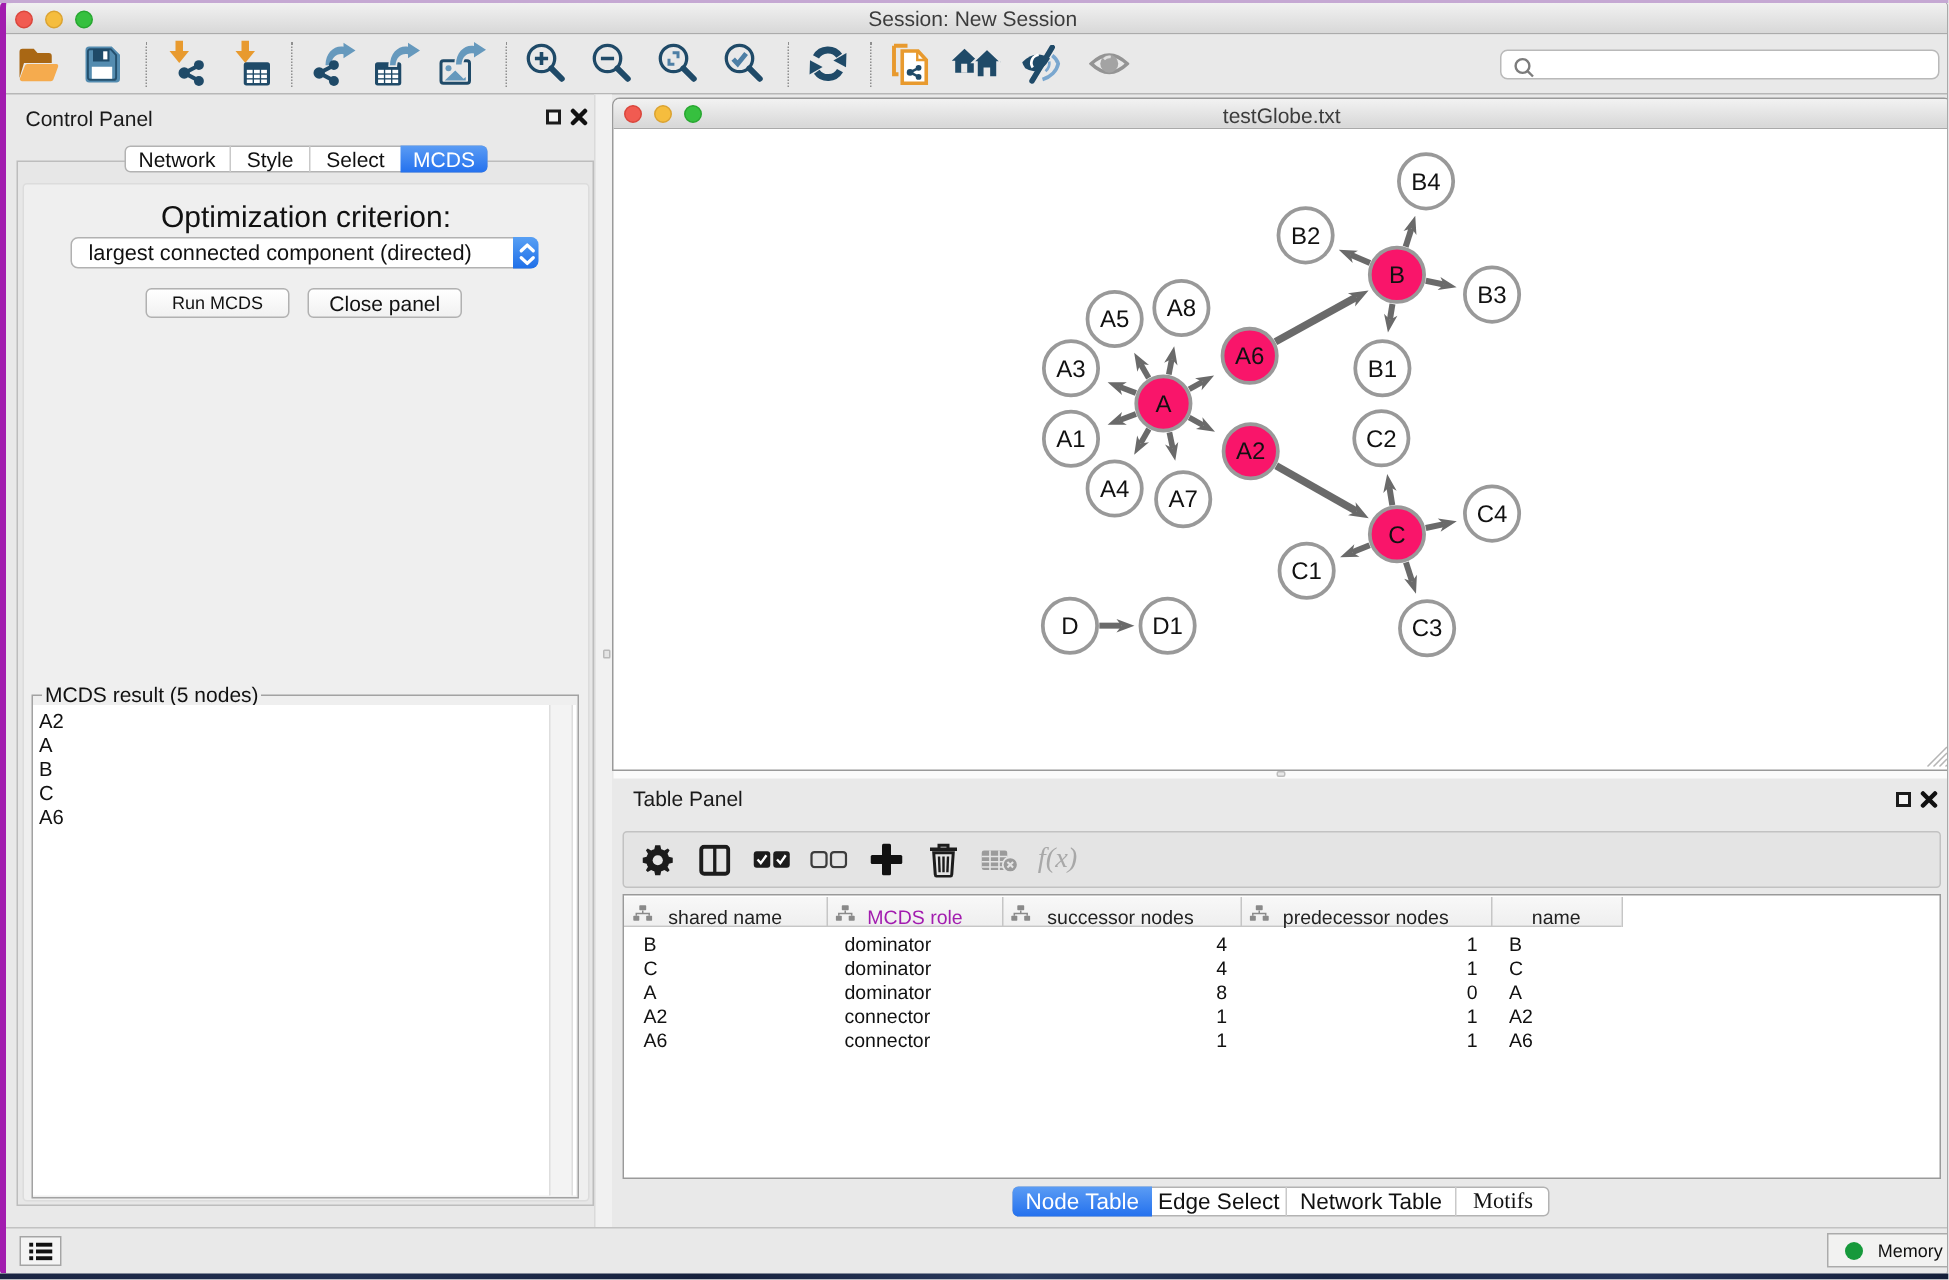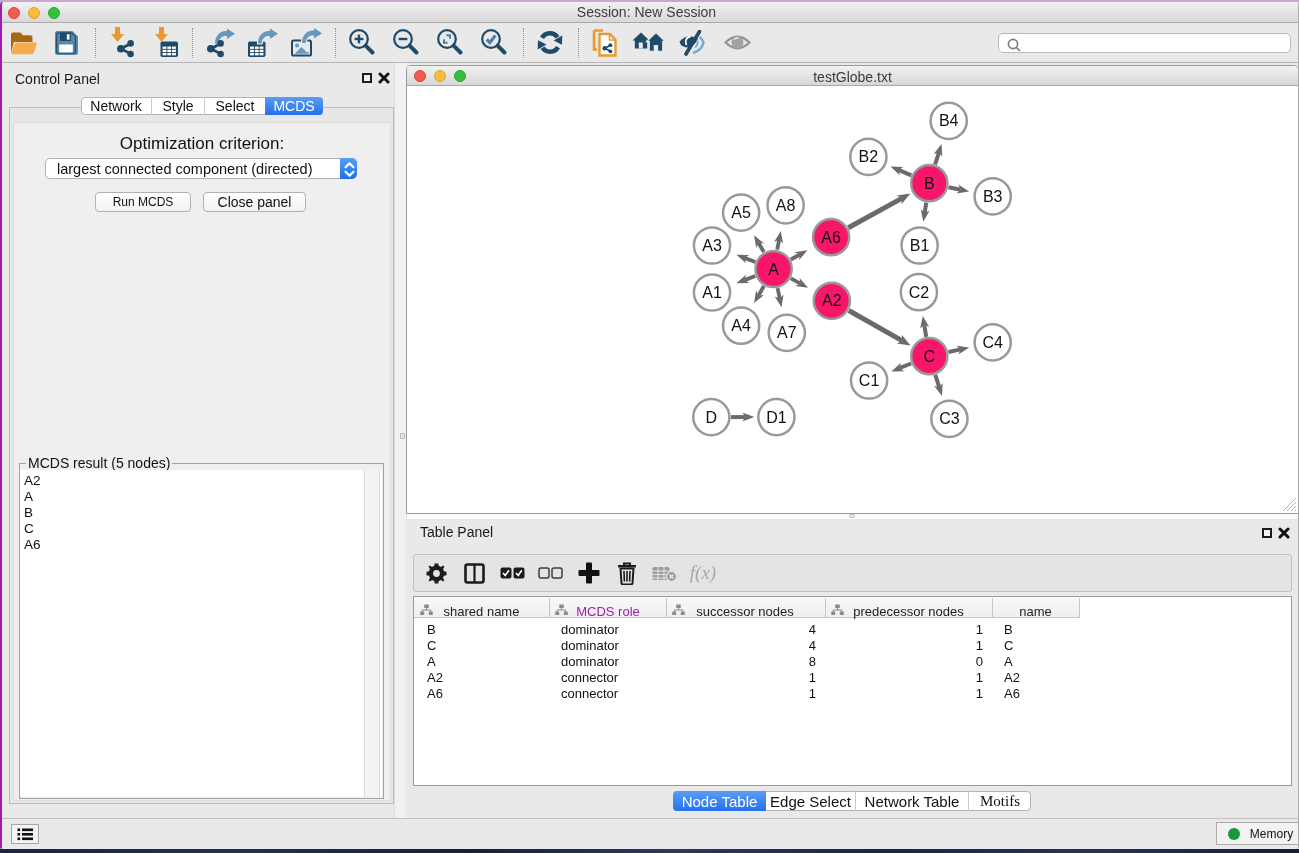--- a/index.html
+++ b/index.html
@@ -2,21 +2,21 @@
 <html><head><meta charset="utf-8">
 <style>
 * { margin:0; padding:0; box-sizing:border-box; }
 html,body { width:1299px; height:853px; overflow:hidden; font-family:"Liberation Sans",sans-serif; }
 body { background:#e9e9e9; position:relative; }
 .abs { position:absolute; }
 #desktop-top { left:0; top:0; width:1299px; height:2px; z-index:50; background:#c5a8d3; }
 #desktop-bottom { left:0; top:849px; width:1299px; height:4px; z-index:50;
   background:linear-gradient(90deg,#1a2442 0%,#223052 18%,#16203c 36%,#2a3a5e 52%,#182545 68%,#25335a 84%,#141e38 100%); }
 #appwin { left:0; top:0px; width:1299px; height:849px; background:#e9e9e9;
-  border-radius:5px 5px 2px 2px; border-left:2px solid #a21caf; border-right:1px solid #a9a9a9; overflow:hidden; }
+  border-radius:5px 5px 2px 2px; border-left:4px solid #a21caf; border-right:1px solid #a9a9a9; overflow:hidden; }
 #titlebar { left:0; top:2px; width:1299px; height:21px;
   background:linear-gradient(#f1f1f1,#d8d8d8); border-bottom:1px solid #ababab; border-radius:5px 5px 0 0; }
 .tl { position:absolute; top:5px; width:12px; height:12px; border-radius:50%; }
 #title-text { left:-5px; top:2px; width:1299px; text-align:center; font-size:14px; color:#3c3c3c; }
 #toolbar { left:0; top:23px; width:1299px; height:40px; background:#e9e9e9; border-bottom:1px solid #b7b7b7; }
 .tsep { position:absolute; top:5px; height:30px; width:0; border-left:1px dotted #8f8f8f; }
 #searchbox { position:absolute; left:996px; top:10px; width:293px; height:20px; background:#fff;
   border:1px solid #b9b9b9; border-radius:5px; }
 .ticon { position:absolute; top:0; height:39px; display:flex; align-items:center; justify-content:center; }
 #ctrl-panel-title { left:13px; top:71px; font-size:14px; color:#1a1a1a; }
@@ -240,21 +240,21 @@
 <div class="abs" style="left:11px;top:122px;width:378px;height:679px;background:#efefef;border:1px solid #dcdcdc;border-radius:3px;"></div>
 
 <div class="abs" style="left:79px;top:97px;width:242px;height:18px;background:#fff;border:1px solid #b3b3b3;border-radius:4px;"></div>
 <div class="abs" style="left:79px;top:97px;width:242px;height:18px;display:flex;font-size:14px;color:#111;">
   <div style="width:71px;border-right:1px solid #c9c9c9;display:flex;align-items:center;justify-content:center;">Network</div>
   <div style="width:53px;border-right:1px solid #c9c9c9;display:flex;align-items:center;justify-content:center;">Style</div>
   <div style="width:60px;display:flex;align-items:center;justify-content:center;">Select</div>
   <div style="width:58px;flex:1;display:flex;align-items:center;justify-content:center;background:linear-gradient(#5b9cf4,#2471ee);color:#fff;border-radius:0 4px 4px 0;">MCDS</div>
 </div>
 
-<div class="abs" style="left:0px;top:134px;width:400px;text-align:center;font-size:17px;color:#111;">Optimization criterion:</div>
+<div class="abs" style="left:0px;top:134px;width:400px;text-align:center;font-size:20px;color:#111;">Optimization criterion:</div>
 
 <div class="abs" style="left:43px;top:158px;width:311px;height:21px;background:#fff;border:1px solid #b1b1b1;border-radius:5px;"></div>
 <div class="abs" style="left:55px;top:161px;font-size:14.5px;color:#111;">largest connected component (directed)</div>
 <div class="abs" style="left:338px;top:158px;width:16.5px;height:21px;background:linear-gradient(#58a0f4,#1f6fe8);border-radius:0 5px 5px 0;"></div>
 <svg class="abs" style="left:340.5px;top:160.5px;" width="14" height="17" viewBox="0 0 14 17">
 <path d="M2.5,6.2 L6.5,2.4 L10.5,6.2" fill="none" stroke="#fff" stroke-width="2.2" stroke-linecap="round" stroke-linejoin="round"></path>
 <path d="M2.5,10.8 L6.5,14.6 L10.5,10.8" fill="none" stroke="#fff" stroke-width="2.2" stroke-linecap="round" stroke-linejoin="round"></path>
     </svg>
 
 <div class="abs" style="left:93px;top:192px;width:96px;height:20px;background:linear-gradient(#ffffff,#f1f1f1);border:1px solid #b1b1b1;border-radius:4px;display:flex;align-items:center;justify-content:center;font-size:12px;color:#111;">Run MCDS</div>

